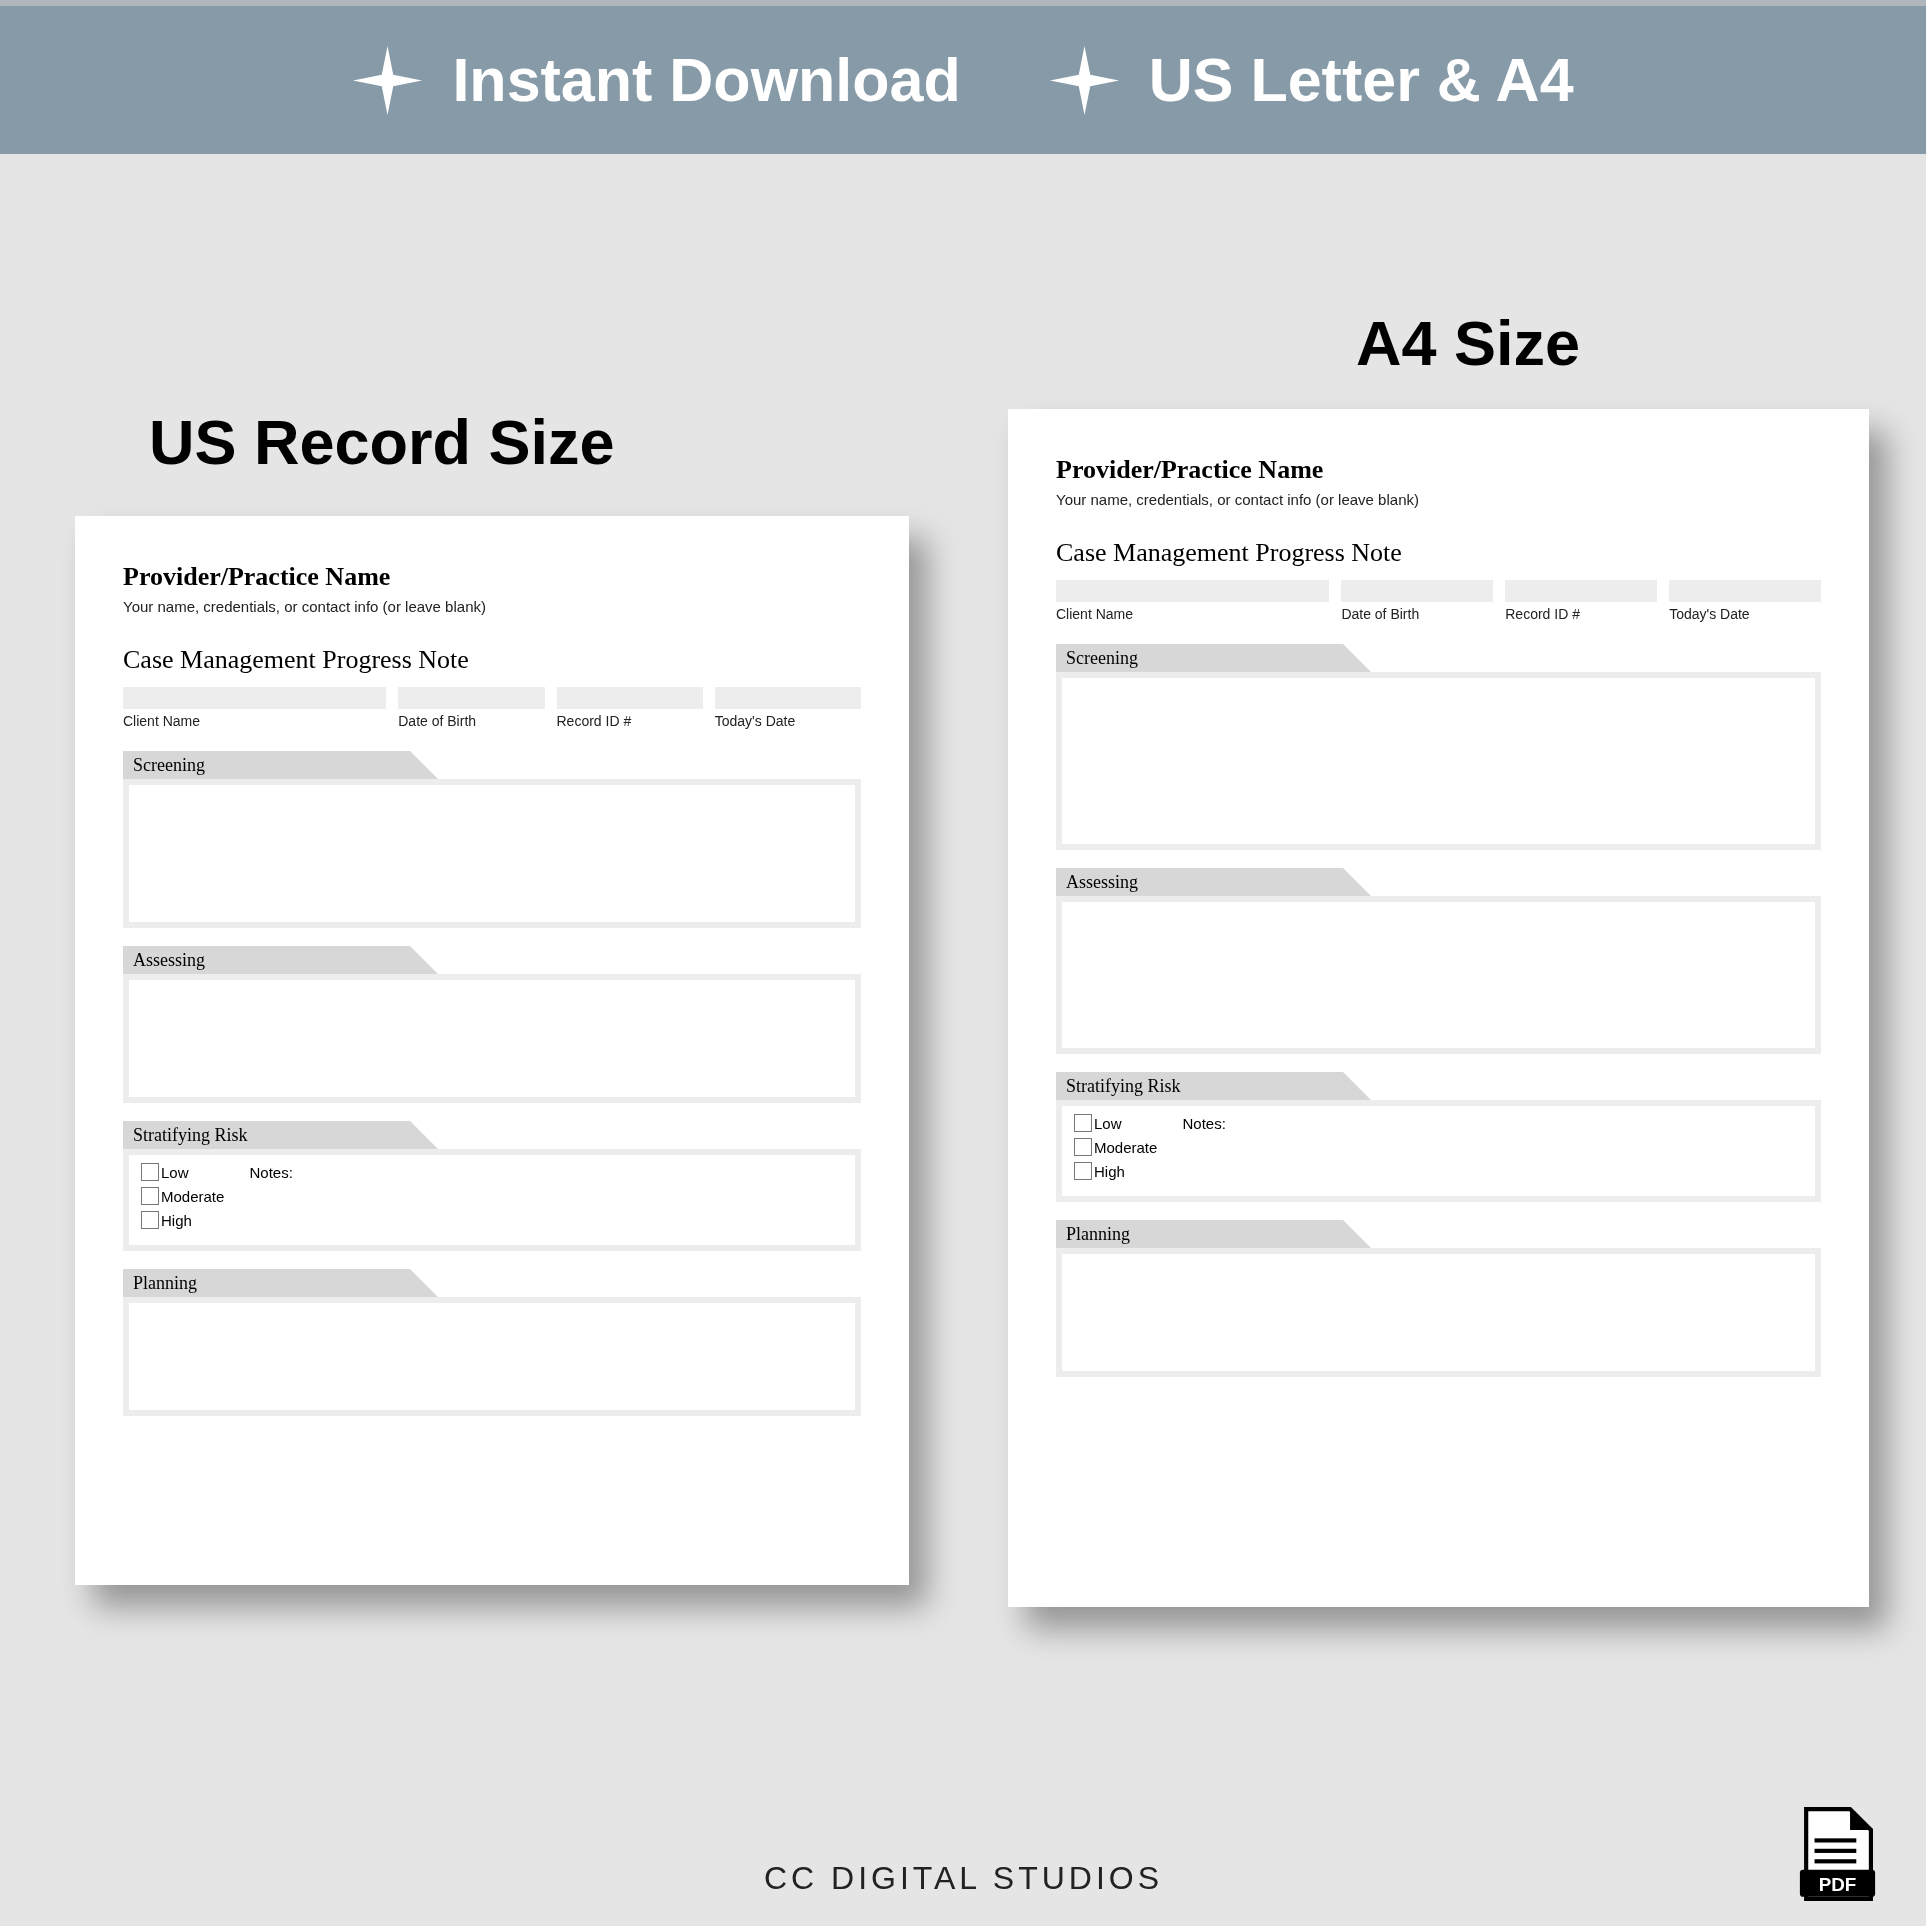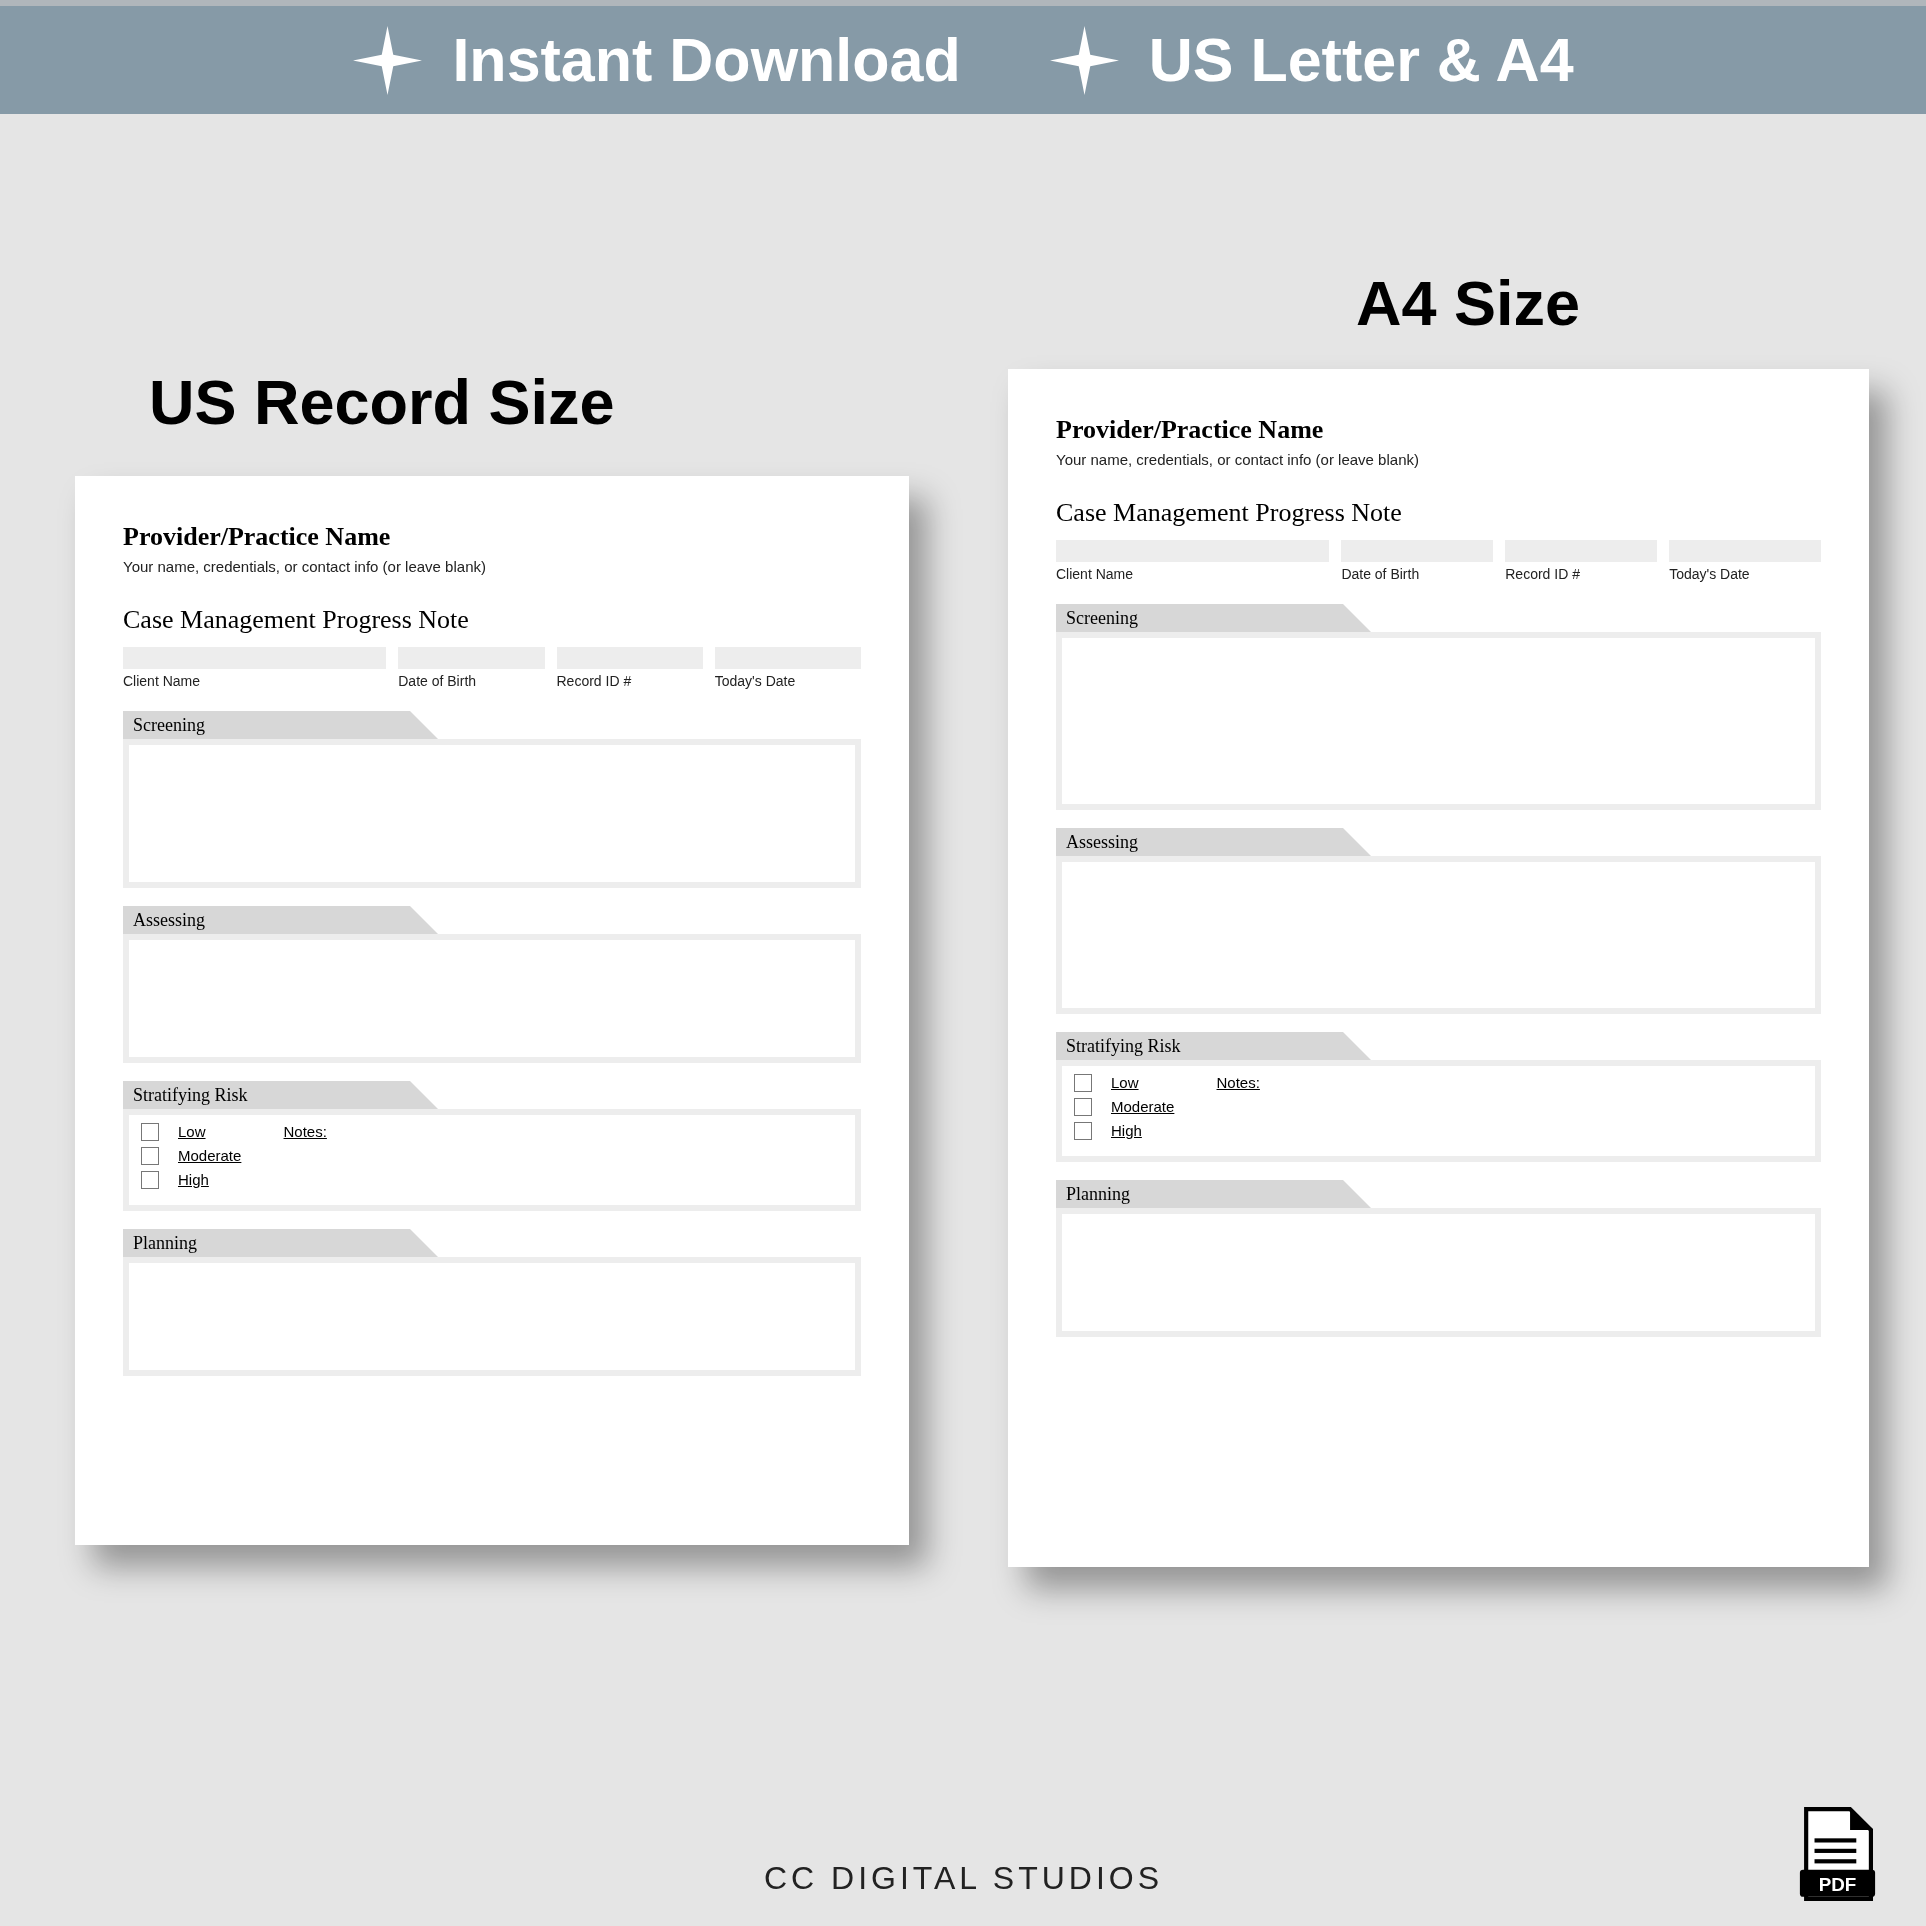--- a/index.html
+++ b/index.html
@@ -6,21 +6,21 @@
   body {
     width: 1927px;
     height: 1927px;
     background: #e5e5e5;
     font-family: Arial, Helvetica, sans-serif;
     position: relative;
     overflow: hidden;
   }
   .banner {
     background: #869aa7;
-    height: 114px;
+    height: 154px;
     display: flex;
     align-items: center;
     justify-content: center;
     gap: 89px;
     border-top: 6px solid #b0b6bb;
   }
   .banner-item {
     display: flex;
     align-items: center;
     gap: 30px;
@@ -135,25 +135,24 @@
   .box.planning { height: 119px; }
   .a4 .box.screening { height: 178px; }
   .a4 .box.assessing { height: 158px; }
   .a4 .box.planning { height: 129px; }
   .risk-body {
     border: 6px solid #ededed;
     padding: 8px 12px 10px 12px;
   }
   .risk-row {
     display: flex;
-    align-items: flex-start;
-    gap: 19px;
+    align-items: flex-end;
+    gap: 2px;
     margin-bottom: 6px;
     font-size: 15px;
-    text-decoration: underline;
   }
   .checkbox {
     width: 18px;
     height: 18px;
     border: 1.5px solid #777;
     background: #fff;
     flex-shrink: 0;
   }
   .risk-notes {
     margin-left: 59px;

